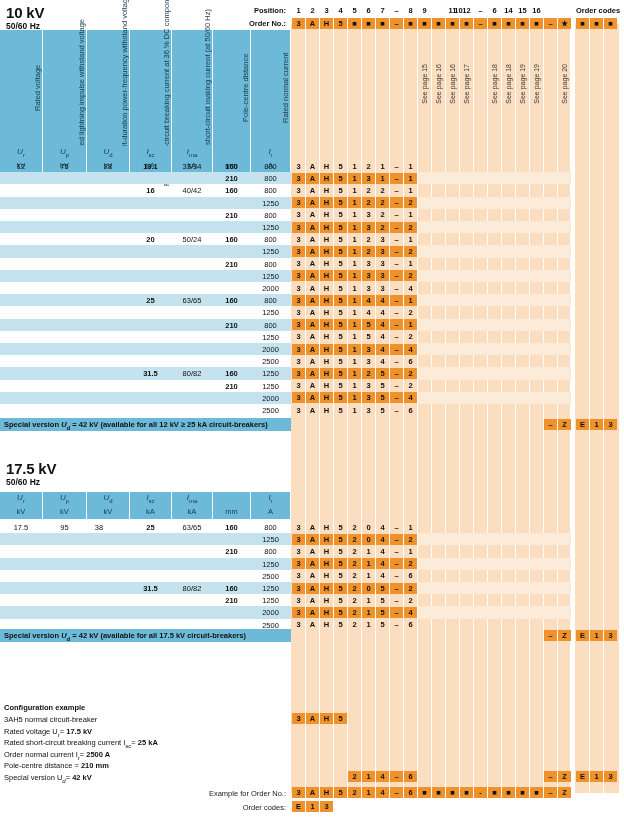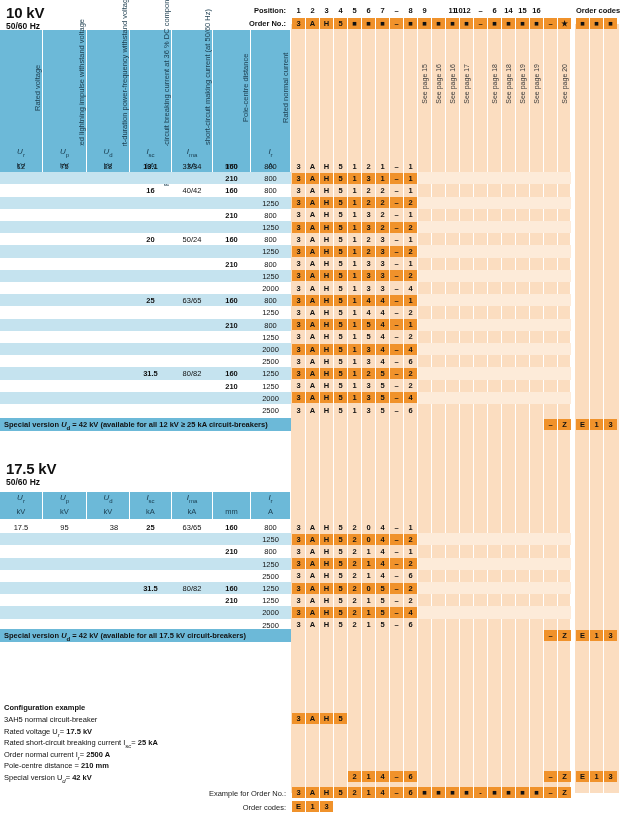--- a/index.html
+++ b/index.html
@@ -471,21 +471,21 @@
       <div class="unitcell" style="left: 172px; top: 506px; width: 40px; height: 13px;">kA</div>
       <div class="symcell" style="left: 213px; top: 492px; width: 37px; height: 14px;"></div>
       <div class="unitcell" style="left: 213px; top: 506px; width: 37px; height: 13px;">mm</div>
       <div class="symcell" style="left: 251px; top: 492px; width: 39px; height: 14px;">I<sub style="font-style:normal">r</sub></div>
       <div class="unitcell" style="left: 251px; top: 506px; width: 39px; height: 13px;">A</div>
     </div>
 
   <div id="rows175">
       <div class="datacell" style="left: 0px; top: 522px; width: 42px;">17.5</div>
       <div class="datacell" style="left: 43px; top: 522px; width: 43px;">95</div>
-      <div class="datacell" style="left: 93px; top: 522px; width: 42px;">38</div>
+      <div class="datacell" style="left: 78px; top: 522px; width: 42px;">38</div>
       <div class="datacell b" style="left: 130px; top: 522px; width: 41px;">25</div>
       <div class="datacell" style="left: 172px; top: 522px; width: 40px;">63/65</div>
       <div class="datacell b" style="left: 213px; top: 522px; width: 37px;">160</div>
       <div class="datacell" style="left: 251px; top: 522px; width: 39px;">800</div>
       <div class="oc " style="left: 292px; top: 521.5px; width: 13px; background: transparent;">3</div>
       <div class="oc " style="left: 306px; top: 521.5px; width: 13px; background: transparent;">A</div>
       <div class="oc " style="left: 320px; top: 521.5px; width: 13px; background: transparent;">H</div>
       <div class="oc " style="left: 334px; top: 521.5px; width: 13px; background: transparent;">5</div>
       <div class="oc " style="left: 348px; top: 521.5px; width: 13px; background: transparent;">2</div>
       <div class="oc " style="left: 362px; top: 521.5px; width: 13px; background: transparent;">0</div>

